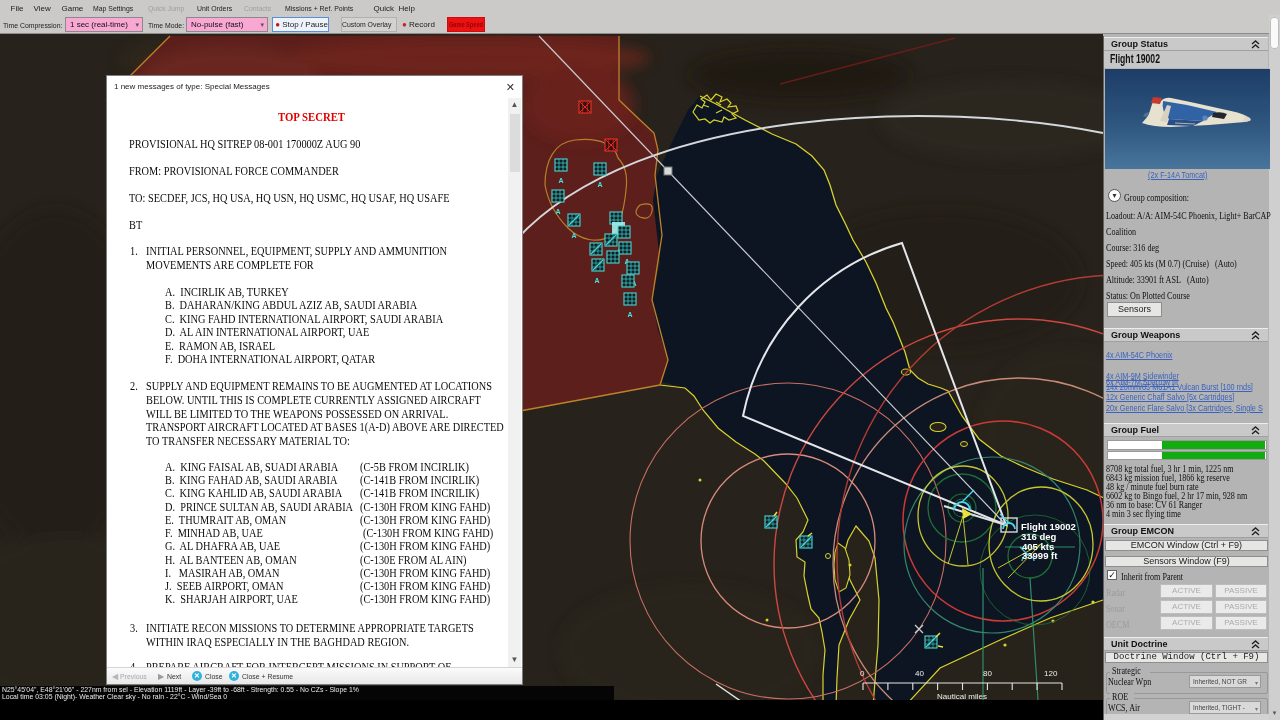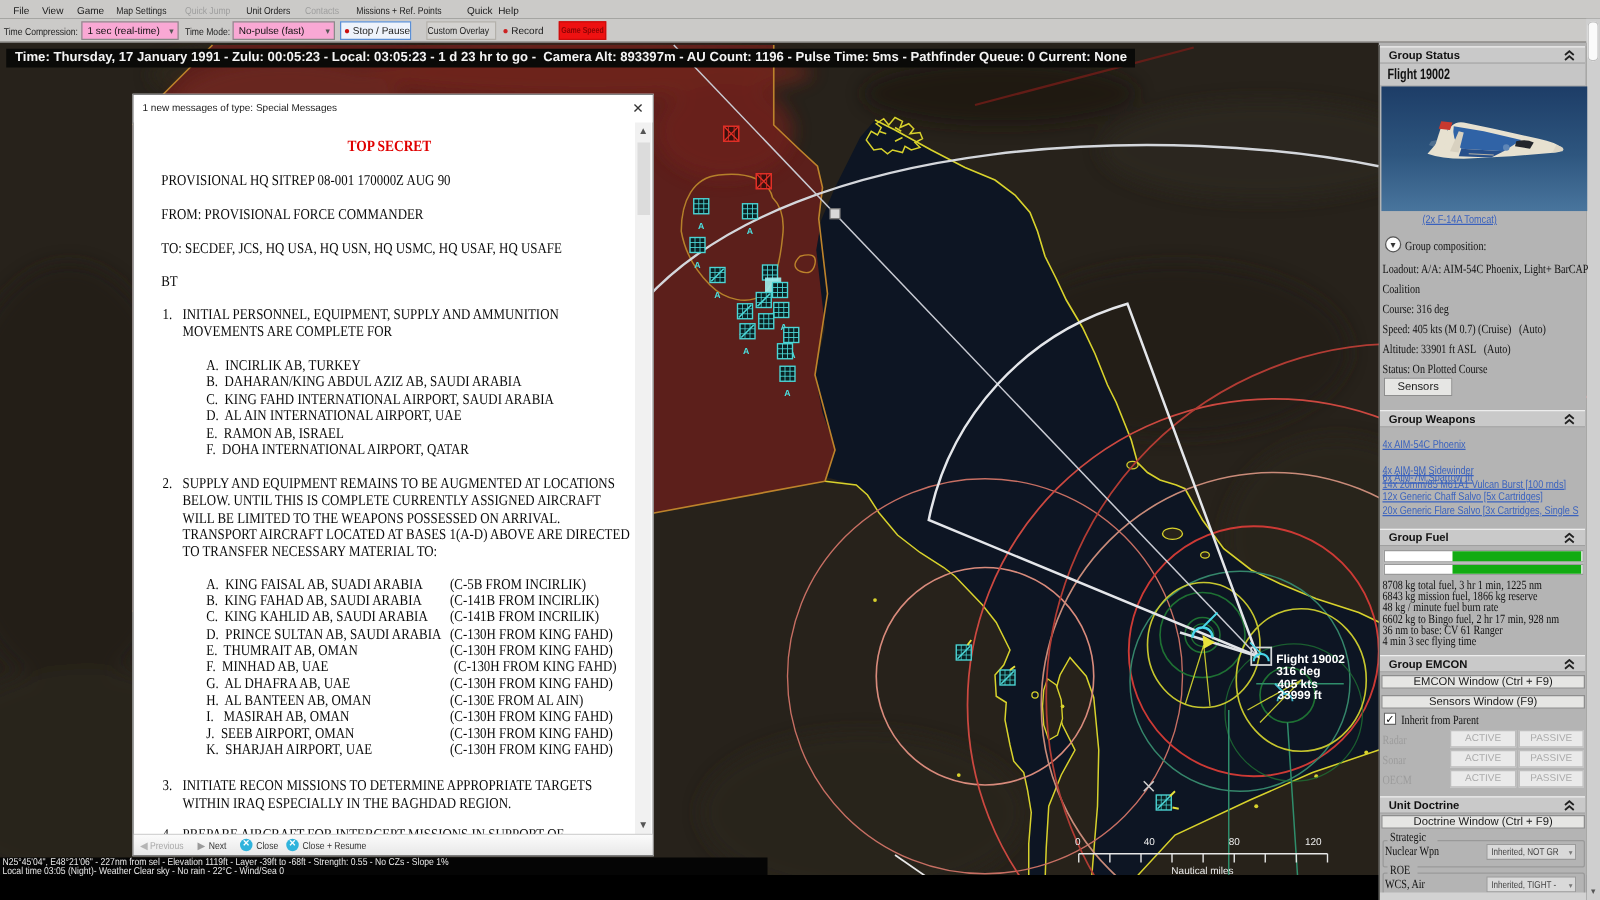--- a/index.html
+++ b/index.html
@@ -269,21 +269,20 @@
       <span style="color:#cc1111;font-size:8px;">●</span> Stop / Pause</div>
     <div class="tbtn" style="left:341px; width:56px; background:#d3d2d0; border:1px solid #b3b0aa; line-height:13px; white-space:nowrap; overflow:hidden;">
         <span class="cx86">Custom Overlay</span>
       </div>
     <div class="tbtn" style="left:402px; width:40px; line-height:15px; text-align:left;"><span style="color:#c22;font-size:8px;">●</span> Record</div>
     <div class="tbtn" style="left:447px; width:38px; background:#ee1111; color:#8c0505; border:1px solid #cc0c0c; line-height:13px; font-size:7px; font-weight:bold; white-space:nowrap; overflow:hidden; text-align:center;">
         <span style="transform:scaleX(0.8);transform-origin:0 0;display:block;margin-left:1px;">Game Speed</span>
       </div>
   </div>
 
-  <div id="timebar">Time: Thursday, 17 January 1991 - Zulu: 00:05:23 - Local: 03:05:23 - 1 d 23 hr to go -&nbsp; Camera Alt: 893397m - AU Count: 1196 - Pulse Time: 5ms - Pathfinder Queue: 0 Current: None</div>
 
   <div id="coordbar">
     <div>
         <span class="cx86">N25°45'04", E48°21'06" - 227nm from sel - Elevation 1119ft - Layer -39ft to -68ft - Strength: 0.55 - No CZs - Slope 1%</span>
       </div>
     <div>
         <span class="cx86">Local time 03:05 (Night)- Weather Clear sky - No rain - 22°C - Wind/Sea 0</span>
       </div>
   </div>
 
@@ -410,21 +409,21 @@
         <path d="M55,54 L62,38 L66,39 L62,55 Z" fill="#d8d1c0"></path>
 
         <path d="M108,46 Q116,44 122,47 L119,52 L107,50 Z" fill="#23262c"></path>
 
         <path d="M140,49 Q148,51 145,54 L137,55 Z" fill="#ddd6c5"></path>
 
         <circle cx="100" cy="51" r="2.6" fill="#5f86b6"></circle>
         <path d="M70,56 L90,57" stroke="#b8b2a2" stroke-width="1"></path>
       </g>
     </svg>
-    <div class="slink" style="left:6px; top:134px;padding-left:28px;">
+    <div class="slink" style="left:16px; top:134px;padding-left:28px;">
         <span class="cx81">(2x F-14A Tomcat)</span>
       </div>
 
     <div style="position:absolute; left:4px; top:153px; width:13px; height:13px; border:1px solid #555; border-radius:50%; background:#fdfdfd; color:#333; font-size:8px; text-align:center; line-height:11px;">▾</div>
     <div class="sline" style="left:20px; top:156px;">
         <span class="cx81">Group composition:</span>
       </div>
 
     <div class="sline" style="left:2px; top:174px;">
         <span class="cx81">Loadout: A/A: AIM-54C Phoenix, Light+ BarCAP</span>
@@ -526,21 +525,21 @@
         <span class="cx81">OECM</span>
       </div>
     <div class="sbtn" style="left:56px; top:580px; width:53px; height:14px; line-height:12px; color:#ababab; background:#eaeaea; border-color:#bdbdbd; font-size:8px;">ACTIVE</div>
     <div class="sbtn" style="left:111px; top:580px; width:52px; height:14px; line-height:12px; color:#ababab; background:#eaeaea; border-color:#bdbdbd; font-size:8px;">PASSIVE</div>
 
     <div class="shead" style="top:601px;">Unit Doctrine
       <svg class="chev2" viewBox="0 0 9 9">
           <path d="M1,4 L4.5,1 L8,4 M1,8 L4.5,5 L8,8" fill="none" stroke="#222" stroke-width="1.4"></path>
         </svg>
     </div>
-    <div class="sbtn" style="left:1px; top:616px; width:163px; height:11px; line-height:9px;">Doctrine Window (Ctrl + F9)</div>
+    <div class="sbtn" style="left:1px; top:616px; width:163px; height:11px; line-height:9px;font-family:Liberation Mono, monospace;">Doctrine Window (Ctrl + F9)</div>
     <div style="position:absolute; left:2px; top:636px; width:162px; height:22px; border:1px solid #999; border-radius:2px;"></div>
     <div class="sline" style="left:6px; top:629px; background:#b4b4b4; padding:0 2px;">
         <span class="cx81">Strategic</span>
       </div>
     <div class="sline" style="left:4px; top:640px;">
         <span class="cx81">Nuclear Wpn</span>
       </div>
     <div style="position:absolute; left:85px; top:639px; width:72px; height:13px; background:#d9d9d9; border:1px solid #9a9a9a; font-size:8px; color:#444; line-height:11px; padding-left:3px;">
         <span class="cx81">Inherited, NOT GR</span>
         <span style="position:absolute;right:2px;top:2px;font-size:6px;color:#777;">▾</span>

